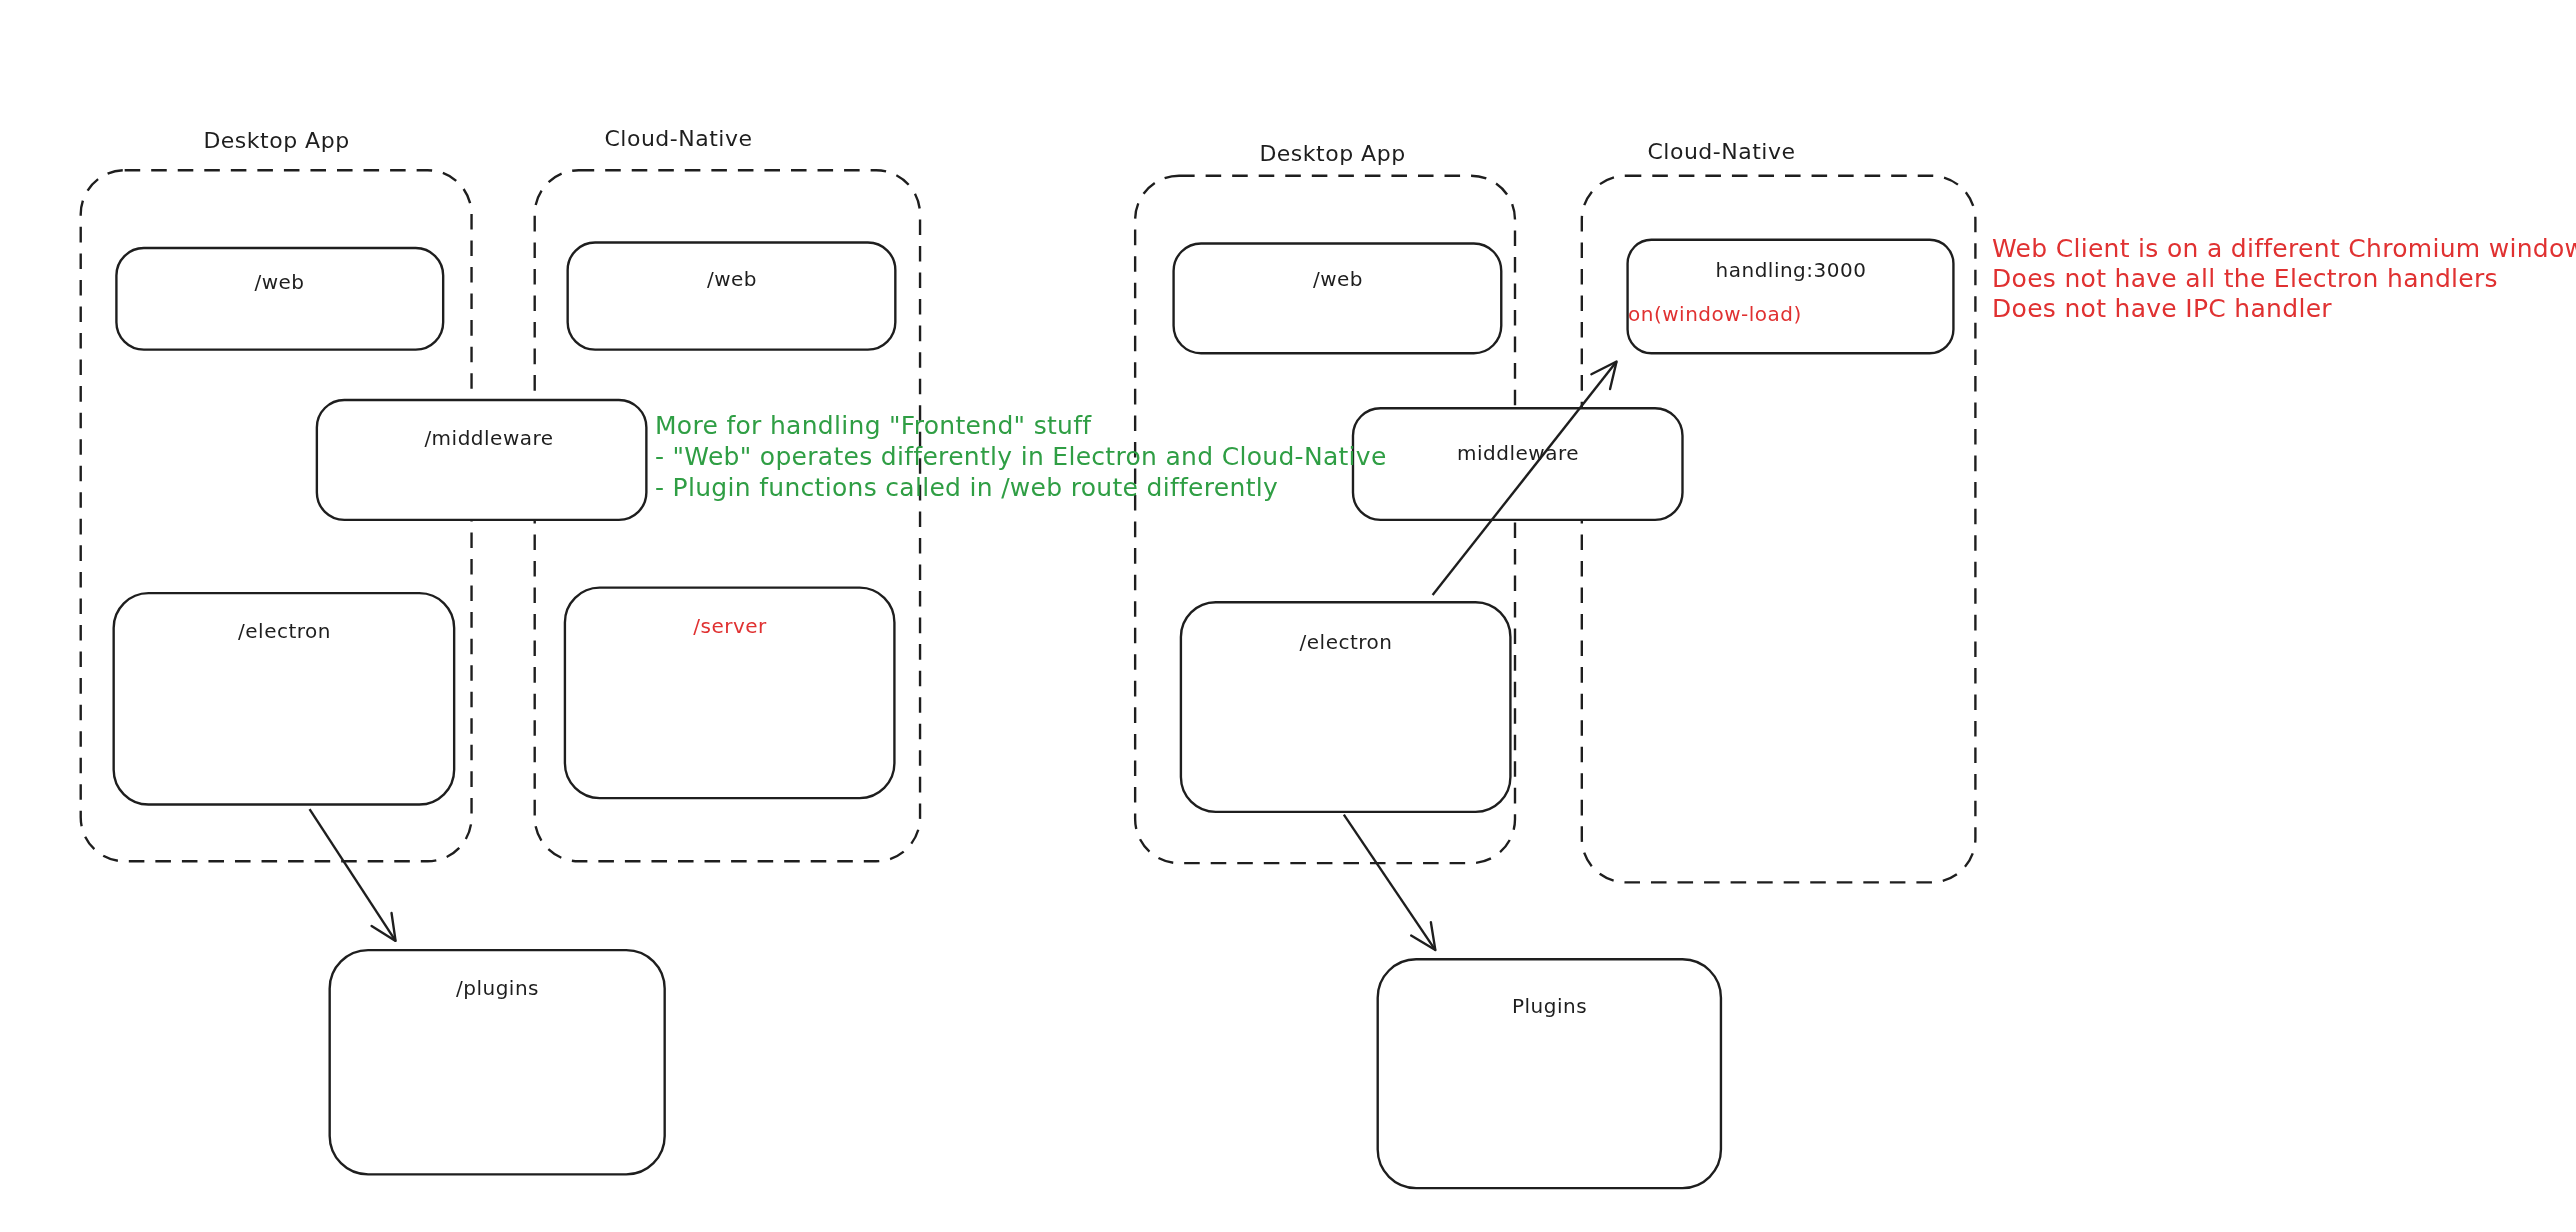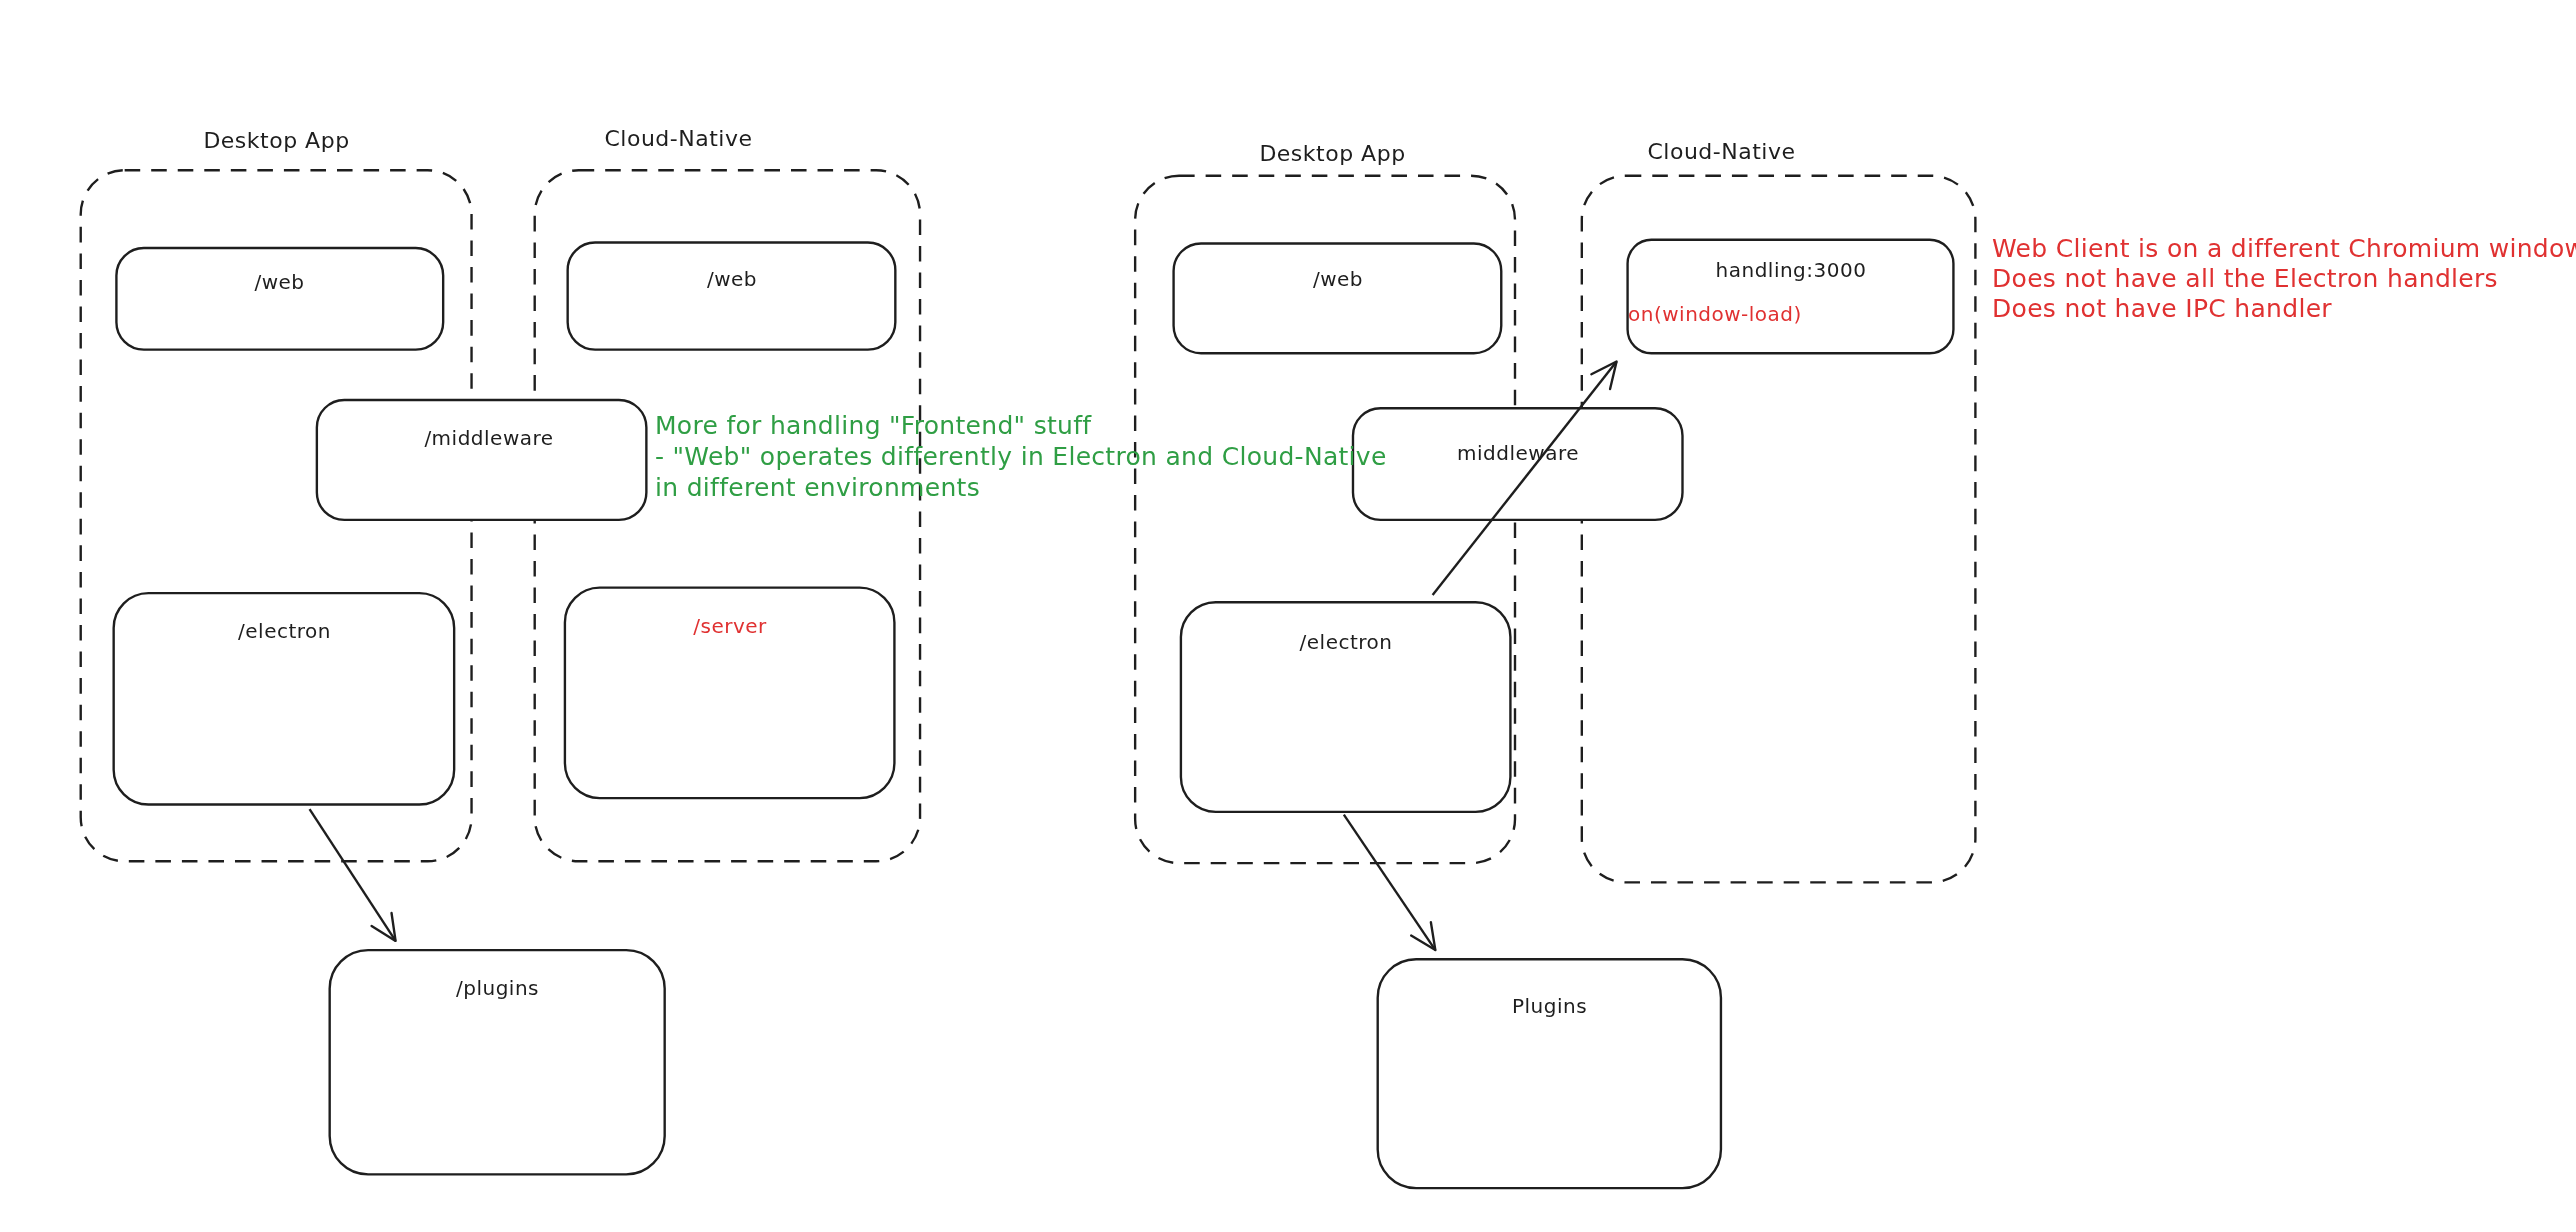--- a/index.html
+++ b/index.html
@@ -96,21 +96,21 @@
   <div class="lbl node-lbl" style="left:116px; top:268px; width:327px;">/web</div>
   <div class="lbl node-lbl" style="left:568px; top:265px; width:328px;">/web</div>
   <div class="lbl node-lbl" style="left:317px; top:424px; width:288px;margin-left:28px;">/middleware</div>
   <div class="lbl node-lbl" style="left:114px; top:617px; width:341px;">/electron</div>
   <div class="lbl node-lbl red" style="left:565px; top:612px; width:330px;">/server</div>
   <div class="lbl node-lbl" style="left:330px; top:974px; width:335px;">/plugins</div>
 
   <div class="note note-green" style="left:655px; top:410px;">
     <div>More for handling "Frontend" stuff</div>
     <div>- "Web" operates differently in Electron and Cloud-Native</div>
-    <div>in different environments</div>
+    <div>- Plugin functions called in /web route differently</div>
   </div>
 
   <div class="lbl section-lbl" style="left:1195px; top:139px;">Desktop App</div>
   <div class="lbl section-lbl" style="left:1584px; top:137px;">Cloud-Native</div>
 
   <div class="lbl node-lbl" style="left:1174px; top:265px; width:328px;">/web</div>
   <div class="lbl node-lbl" style="left:1628px; top:256px; width:326px;">handling:3000</div>
   <div class="lbl node-lbl red sub-lbl" style="left:1628px; top:300px; width:326px;">on(window-load)</div>
   <div class="lbl node-lbl" style="left:1353px; top:439px; width:330px;">middleware</div>
   <div class="lbl node-lbl" style="left:1181px; top:628px; width:330px;">/electron</div>

